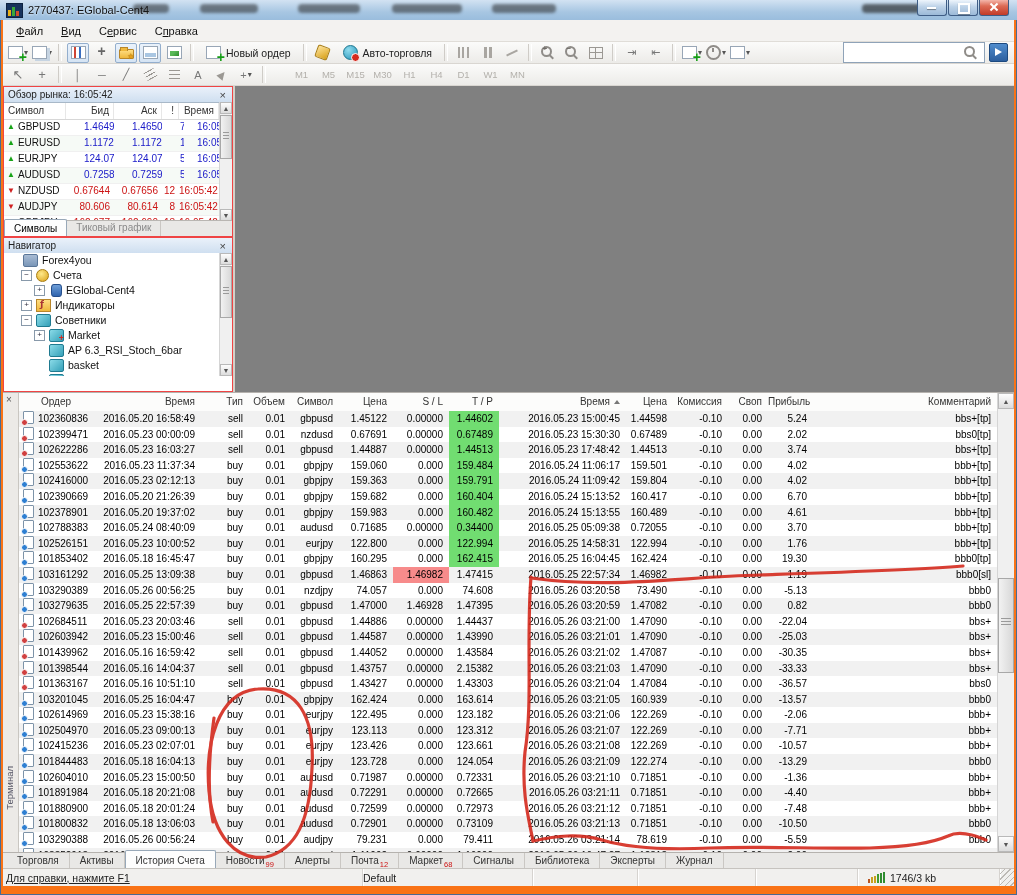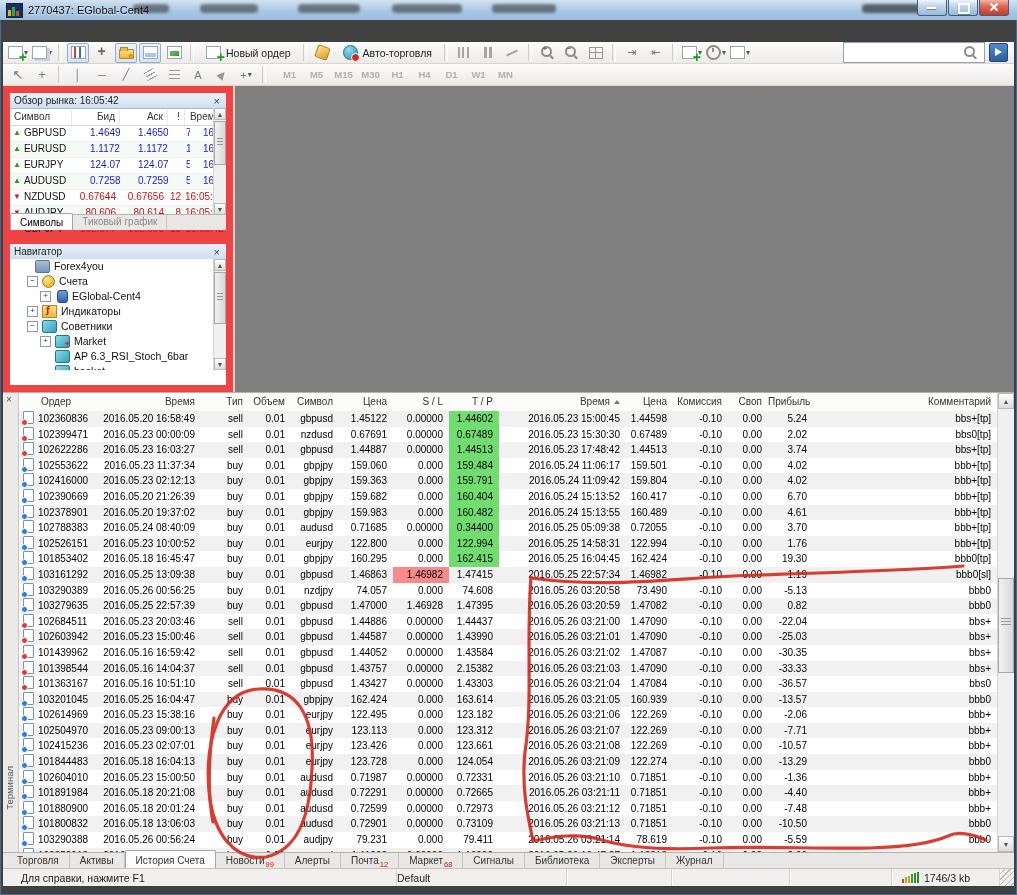--- a/index.html
+++ b/index.html
@@ -1,17 +1,17 @@
 <!DOCTYPE html>
 <html><head>
 <meta charset="utf-8">
 <style>
   html,body{margin:0;padding:0;background:#555;}
   #app{position:relative;width:1017px;height:895px;overflow:hidden;
-       font-family:"Liberation Sans",sans-serif;background:#404040;
+       font-family:"Liberation Sans",sans-serif;background:#f97316;
        box-shadow:inset 0 0 0 1px #4a6a92;}
   
   #titlebar{position:absolute;left:0;top:0;width:1017px;height:20px;
     background:linear-gradient(#d2e2f2,#a7c6e2 60%,#9abddd);display:flex;align-items:center;}
   .appicon{width:15px;height:13px;margin:0 5px 0 6px;background:#16325c;border:1px solid #0d2240;position:relative;}
   .appicon i{position:absolute;bottom:1px;width:3px;background:#e8b018;}
   .appicon i:nth-child(1){left:1px;height:6px;}
   .appicon i:nth-child(2){left:5px;height:9px;background:#39a839;}
   .appicon i:nth-child(3){left:9px;height:5px;background:#cf4d2a;}
   #title-text{font-size:11px;color:#111;text-shadow:0 1px 2px rgba(255,255,255,.7);}
@@ -62,33 +62,33 @@
   .ig-mag::after{content:"";position:absolute;width:5px;height:2px;background:#8f8c88;transform:rotate(45deg);right:-4px;bottom:-3px;}
   .ig-mag .pm{position:absolute;left:-1px;top:-3px;font:bold 8px/8px "Liberation Sans",sans-serif;color:#6f6c68;}
   .ig-tile{width:12px;height:10px;border:1px solid #9b9893;background:linear-gradient(90deg,transparent 5px,#9b9893 5px 6px,transparent 6px),linear-gradient(transparent 4px,#9b9893 4px 5px,transparent 5px);}
   .ig-clk{width:11px;height:11px;border:2px solid #8f8c88;border-radius:50%;position:relative;}
   .ig-clk::after{content:"";position:absolute;left:4px;top:1px;width:2px;height:4px;background:#8f8c88;}
   .ig-fibo{width:11px;height:9px;background:repeating-linear-gradient(#9b9893 0 1px,transparent 1px 4px);}
   .ig-chan{width:11px;height:9px;background:repeating-linear-gradient(#9b9893 0 1px,transparent 1px 4px);transform:rotate(-28deg);}
   .ig-arr{width:0;height:0;border-left:4px solid transparent;border-right:4px solid transparent;border-bottom:8px solid #9b9893;transform:rotate(40deg);}
   .glyph{font-size:11px;color:#777;}
   .glyph.big{font-size:13px;}
-  #tfbar{display:flex;margin-left:6px;font-weight:bold;}
+  #tfbar{display:flex;margin-left:18px;}
   .tfbtn{min-width:27px;text-align:center;font-size:9.5px;color:#b3b0ab;padding:3px 0;}
   .search{margin-left:auto;display:flex;align-items:center;gap:4px;margin-right:3px;}
   .sbox{position:relative;}
   .sbox input{width:118px;height:17px;border:1px solid #8fa3b8;font:10px "Liberation Sans",sans-serif;padding:1px 18px 1px 4px;outline:none;}
   .sbox .ig-mag{position:absolute;right:10px;top:4px;margin:0;}
   .cbtn{width:17px;height:17px;background:linear-gradient(#4f8ccd,#2d5f9e);border:1px solid #1d4a80;border-radius:2px;position:relative;}
   .cbtn::after{content:"";position:absolute;left:5px;top:4px;width:0;height:0;border-top:4px solid transparent;border-bottom:4px solid transparent;border-left:7px solid #fff;}
   
   #workspace{position:absolute;left:3px;top:86px;width:1011px;height:306px;}
   #leftcol{position:absolute;left:0;top:0;width:230px;height:306px;border-right:2px solid #d4d0c8;box-sizing:content-box;}
   #chartarea{position:absolute;left:232px;top:0;right:0;bottom:0;background:#808080;}
-  .panel{position:absolute;left:0;width:230px;background:#fff;border:7px solid #ef4444;box-sizing:border-box;}
+  .panel{position:absolute;left:0;width:230px;background:#fff;border:1px solid #ef4444;box-sizing:border-box;}
   #mwatch{top:0;height:151px;}
   #navig{top:151px;height:155px;}
   .phead{height:15px;background:linear-gradient(#eaf1fa,#cfdff0);border-bottom:1px solid #a8b8c8;
     font-size:10px;color:#222;display:flex;align-items:center;padding:0 4px;}
   .ptitle{flex:1;}
   .pclose{font-size:11px;color:#444;padding:0 2px;line-height:10px;}
   .mwh{display:grid;grid-template-columns:62px 48px 48px 17px 40px;height:16px;line-height:16px;
     font-size:10px;color:#333;border-bottom:1px solid #d7d7d7;}
   .mwh span{text-align:right;padding-right:4px;border-right:1px solid #e7e7e7;overflow:hidden;box-sizing:border-box;}
   .mwh span:first-child{text-align:left;padding-left:4px;}
@@ -150,21 +150,21 @@
   
   #termtabs{position:absolute;left:3px;top:852px;width:1011px;height:16px;background:#e9e8e6;border-top:1px solid #b5b2ae;
     display:flex;font-size:10px;align-items:stretch;box-sizing:border-box;padding-left:4px;}
   .ttab{padding:2px 10px 0;color:#333;border-right:1px solid #cac7c3;white-space:nowrap;}
   .ttab.active{background:#fdfdfd;border:1px solid #98a8b8;border-bottom:none;margin-top:-3px;padding-top:4px;border-radius:2px 2px 0 0;position:relative;z-index:5;}
   .badge{font-size:7.5px;color:#cc1111;margin-left:1px;}
   
   #statusbar{position:absolute;left:3px;top:868px;width:1011px;height:18px;background:#f1f0ee;border-top:1px solid #c6c3bf;
     display:flex;align-items:center;font-size:10.5px;color:#222;box-sizing:border-box;}
   .scell{height:100%;display:flex;align-items:center;border-right:1px solid #d6d3cf;box-shadow:1px 0 0 #fff;box-sizing:border-box;}
-  .sc-help{width:394px;padding-left:18px;}
+  .sc-help{width:360px;padding-left:3px;text-decoration:underline;}
   .sc-def{width:170px;padding-left:0;}
   .sc-e1{width:105px;} .sc-e2{width:118px;} .sc-e3{width:102px;}
   .sc-conn{flex:1;padding-left:10px;}
   .cbars{display:inline-flex;align-items:flex-end;gap:1px;height:11px;margin-right:5px;}
   .cbars i{width:2px;display:block;}
   .sc-grip{width:14px;border:none;box-shadow:none;align-self:stretch;
     background:repeating-linear-gradient(135deg,transparent 0 3px,#bcb9b4 3px 4px);}
   
   #ann{position:absolute;left:0;top:0;z-index:60;pointer-events:none;}
   u{text-decoration:underline;}
@@ -194,20 +194,26 @@
       <div class="wb">
           <span class="box"></span>
         </div>
       <div class="wb close">
           <span class="x1"></span>
           <span class="x2"></span>
         </div>
     </div>
   </div>
 
+  <div id="menubar">
+      <span class="mitem"><u>Ф</u>айл</span>
+      <span class="mitem"><u>В</u>ид</span>
+      <span class="mitem">С<u>е</u>рвис</span>
+      <span class="mitem">С<u>п</u>равка</span>
+    </div>
 
   <div id="tb1" class="tbar">
     <div class="tbtn">
         <span class="ic ic-page plusg"></span>
         <span class="dda">▾</span>
       </div>
     <div class="tbtn">
         <span class="ic ic-dup"></span>
         <span class="dda">▾</span>
       </div>
@@ -413,21 +419,21 @@
             <span class="ptab">Тиковый график</span>
           </div>
       </div>
 
       <div id="navig" class="panel">
         <div class="phead">
           <span class="ptitle">Навигатор</span>
           <span class="pclose">×</span>
         </div>
         <div class="ptree" id="navtree">
-            <div class="navr" style="padding-left: 10px;">
+            <div class="navr" style="padding-left: 4px;">
               <span class="expsp"></span>
               <span class="nico server-icon"></span>
               <span class="nlab">Forex4you</span>
             </div>
             <div class="navr" style="padding-left: 17px;">
               <span class="exp">−</span>
               <span class="nico accounts-icon"></span>
               <span class="nlab">Счета</span>
             </div>
             <div class="navr" style="padding-left: 30px;">

